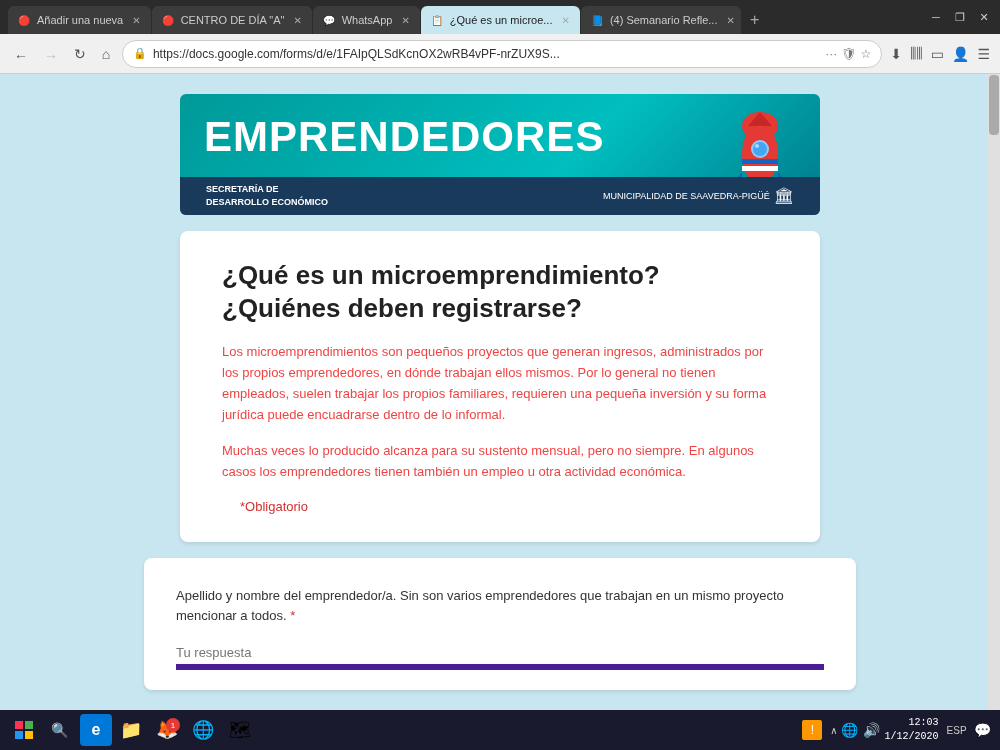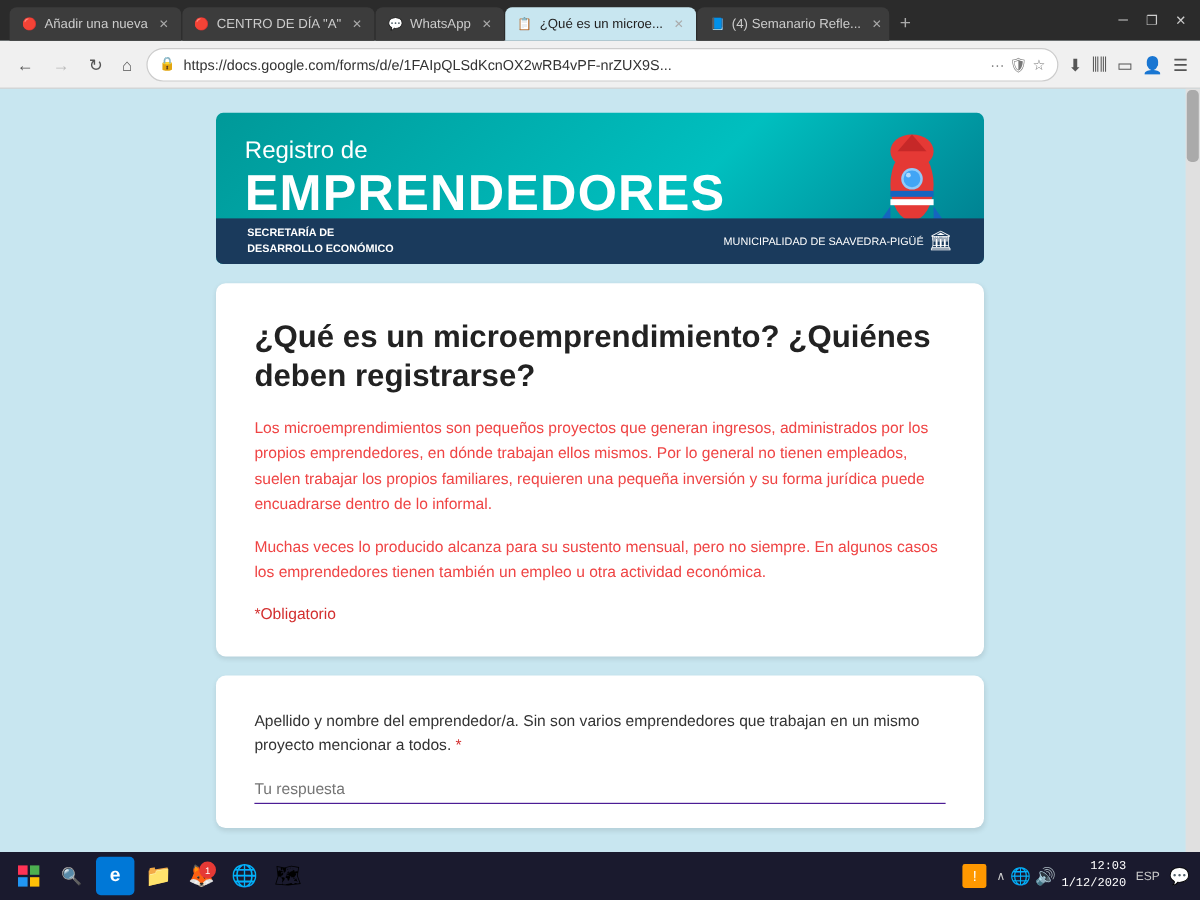--- a/index.html
+++ b/index.html
@@ -196,58 +196,59 @@
       top: 10px;
       width: 80px;
       height: 100px;
     }
 
     
     .form-card {
       width: 640px;
       background: #fff;
       border-radius: 8px;
-      padding: 28px 32px;
+      padding: 28px 42px;
       box-shadow: 0 2px 4px rgba(0,0,0,0.1);
     }
     .card-title {
       font-size: 26px;
       font-weight: bold;
       color: #222;
       margin-bottom: 16px;
       line-height: 1.3;
     }
     .card-body {
       font-size: 13px;
       color: #ef4444;
       line-height: 1.6;
       margin-bottom: 16px;
     }
     .obligatorio {
       color: #d32f2f;
       font-size: 13px;
+      margin-left: 18px;
     }
     .form-card-input {
-      width: 640px;
+      width: 712px;
       background: #fff;
       border-radius: 8px;
       padding: 28px 32px 20px 32px;
       box-shadow: 0 2px 4px rgba(0,0,0,0.1);
     }
     .input-label {
       font-size: 13px;
       color: #333;
       margin-bottom: 16px;
       line-height: 1.5;
     }
     .input-required { color: #d32f2f; }
     .text-input-line {
       width: 100%;
       border: none;
-      border-bottom: 1px solid #4c1d95;
+      border-bottom: 6px solid #4c1d95;
       outline: none;
       font-size: 13px;
       color: #999;
       padding: 4px 0;
       background: transparent;
     }
 
     
     .scrollbar-track {
       position: absolute;
@@ -414,21 +415,20 @@
     <span>⫼⫼</span>
     <span>▭</span>
     <span>👤</span>
     <span>☰</span>
   </div>
 </div>
 
 <div class="page-content">
 
   <div class="banner">
-    <div class="banner-title-small">Registro de</div>
     <div class="banner-title-large">EMPRENDEDORES</div>
 
     <div class="rocket">
       <svg viewBox="0 0 80 110" width="80" height="110">
 
         <ellipse cx="40" cy="50" rx="18" ry="30" fill="#e53935"></ellipse>
 
         <ellipse cx="40" cy="22" rx="18" ry="14" fill="#e53935"></ellipse>
         <polygon points="40,8 28,22 52,22" fill="#c62828"></polygon>
 

